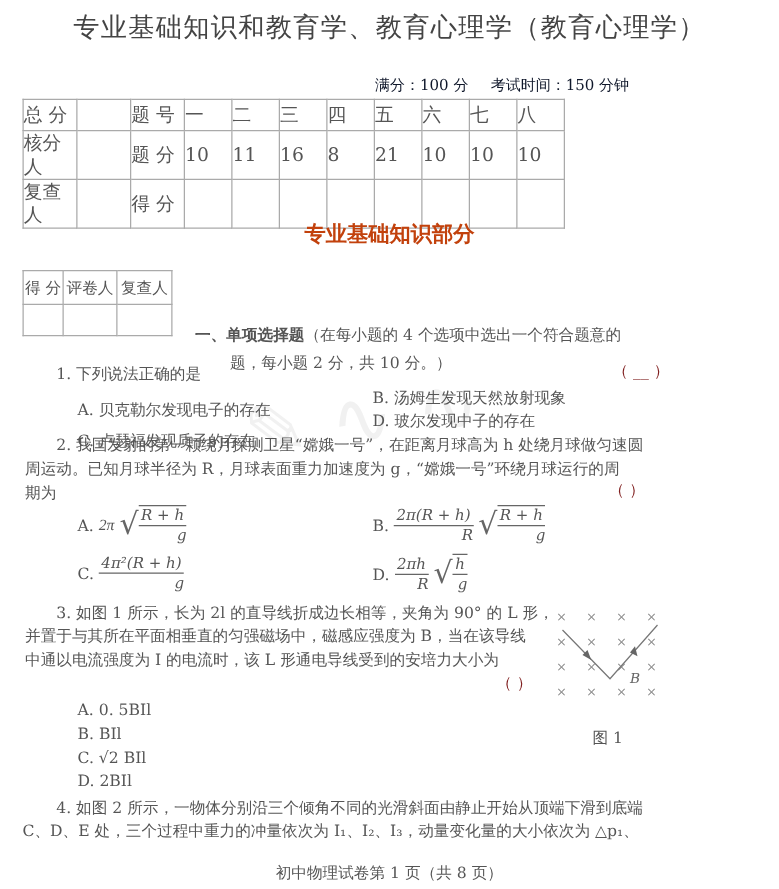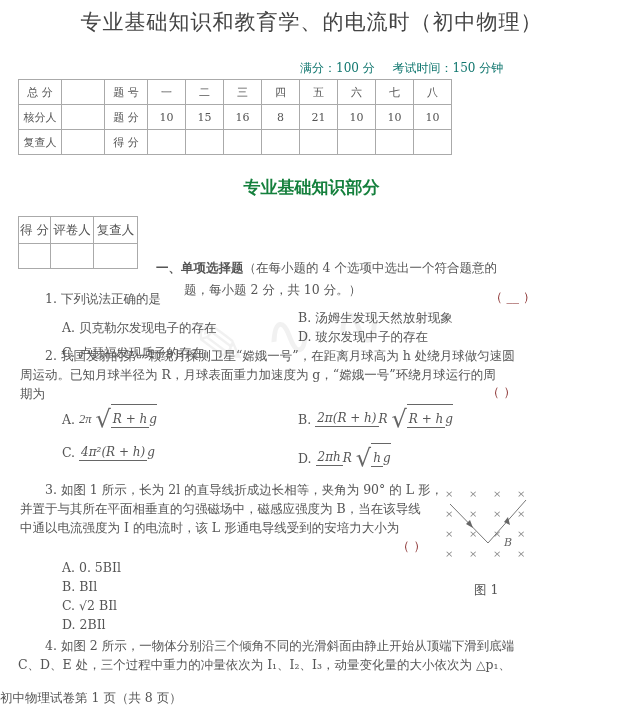--- a/index.html
+++ b/index.html
@@ -1,45 +1,45 @@
 <!DOCTYPE html>
 <html><head>
 <meta charset="utf-8">
 <style>
   html, body { margin:0; padding:0; background:#ffffff; }
   body { width:623px; height:711px; position:relative; overflow:hidden;
          font-family:"DejaVu Serif", "Liberation Serif", serif; color:#555; }
   .abs { position:absolute; }
   .title { left:0; top:8px; width:623px; text-align:center; font-family:"DejaVu Sans","Liberation Sans",sans-serif;
            font-size:21px; color:#444; letter-spacing:1px; }
-  .meta { left:300px; top:60px; font-size:12px; color:#0f766e; }
+  .meta { left:300px; top:60px; font-size:12px; color:#0f172a; }
   .meta span { margin-right:14px; }
   table.score { position:absolute; left:18px; top:79px; border-collapse:collapse; border:1.3px solid #777; }
-  table.score td { border:1px solid #aaa; height:24px; font-size:11px; color:#555; text-align:center; padding:0; }
-  .section-title { left:0; top:176px; width:623px; text-align:center; font-size:17px; font-weight:bold; color:#15803d; }
+  table.score td { border:1px solid #aaa; height:24px; font-size:15px; color:#555; text-align:left; padding:0; }
+  .section-title { left:0; top:176px; width:623px; text-align:center; font-size:17px; font-weight:bold; color:#c2410c; }
   table.grader { position:absolute; left:18px; top:216px; border-collapse:collapse; border:1.3px solid #777; }
   table.grader td { border:1px solid #aaa; font-size:12.5px; color:#555; text-align:center; padding:0; }
   .part-head { left:156px; top:218px; width:375px; font-size:12.5px; line-height:22px; color:#555;margin-top:39px; }
   .part-head .lbl { font-weight:bold; }
   .part-head .cont { padding-left:28px; display:block; }
   .q { font-size:12.5px; color:#555; line-height:19px; }
   .paren { font-size:12.5px; color:#7f1d1d; }
   i.m { font-style:italic; font-family:Liberation Serif, serif; }
-  .frac { display:inline-flex; flex-direction:row; align-items:center; vertical-align:middle; font-style:italic; font-size:12px; line-height:15px; }
+  .frac { display:inline-flex; flex-direction:column; align-items:flex-end; vertical-align:middle; font-style:italic; font-size:12px; line-height:15px; }
   .frac .num { border-bottom:1px solid #666; padding:0 2px; }
   .sqrt { display:inline-flex; align-items:stretch; vertical-align:middle; }
   .sqrt .rad { font-size:24px; line-height:30px; font-style:normal; color:#666; }
   .sqrt .body { border-top:1px solid #666; display:inline-flex; }
-  .footer { left:0; top:690px; width:623px; font-size:12.5px; color:#555; }
+  .footer { left:0; top:690px; width:623px; text-align:center; font-size:12.5px; color:#555; }
   .watermark { left:195px; top:300px; font-size:60px; color:rgba(200,200,200,0.25); font-family:"DejaVu Sans",sans-serif; transform:rotate(-8deg); }
 </style>
 </head>
 <body>
 
-<div class="abs title">专业基础知识和教育学、的电流时（初中物理）</div>
+<div class="abs title">专业基础知识和教育学、教育心理学（教育心理学）</div>
 
 <div class="abs meta">
   <span>满分：100 分</span>
   <span>考试时间：150 分钟</span>
 </div>
 
 <table class="score">
   <tbody>
       <tr>
     <td style="width:42px">总  分</td>
@@ -52,21 +52,21 @@
     <td style="width:37px">五</td>
     <td style="width:37px">六</td>
     <td style="width:37px">七</td>
     <td style="width:37px">八</td>
   </tr>
   <tr>
     <td>核分人</td>
     <td></td>
     <td>题  分</td>
     <td>10</td>
-    <td>15</td>
+    <td>11</td>
     <td>16</td>
     <td>8</td>
     <td>21</td>
     <td>10</td>
     <td>10</td>
     <td>10</td>
   </tr>
   <tr>
     <td>复查人</td>
     <td></td>

